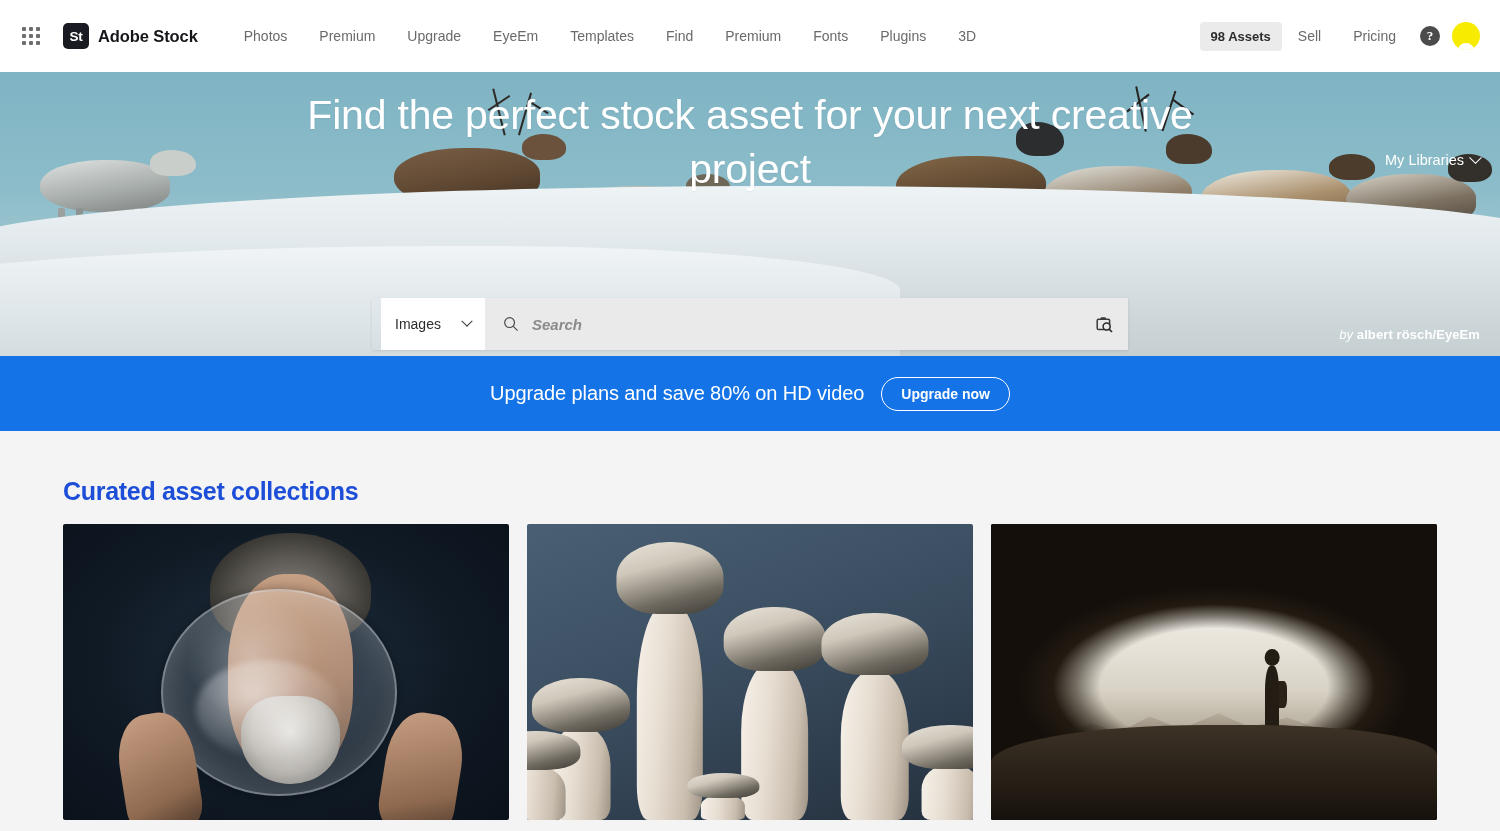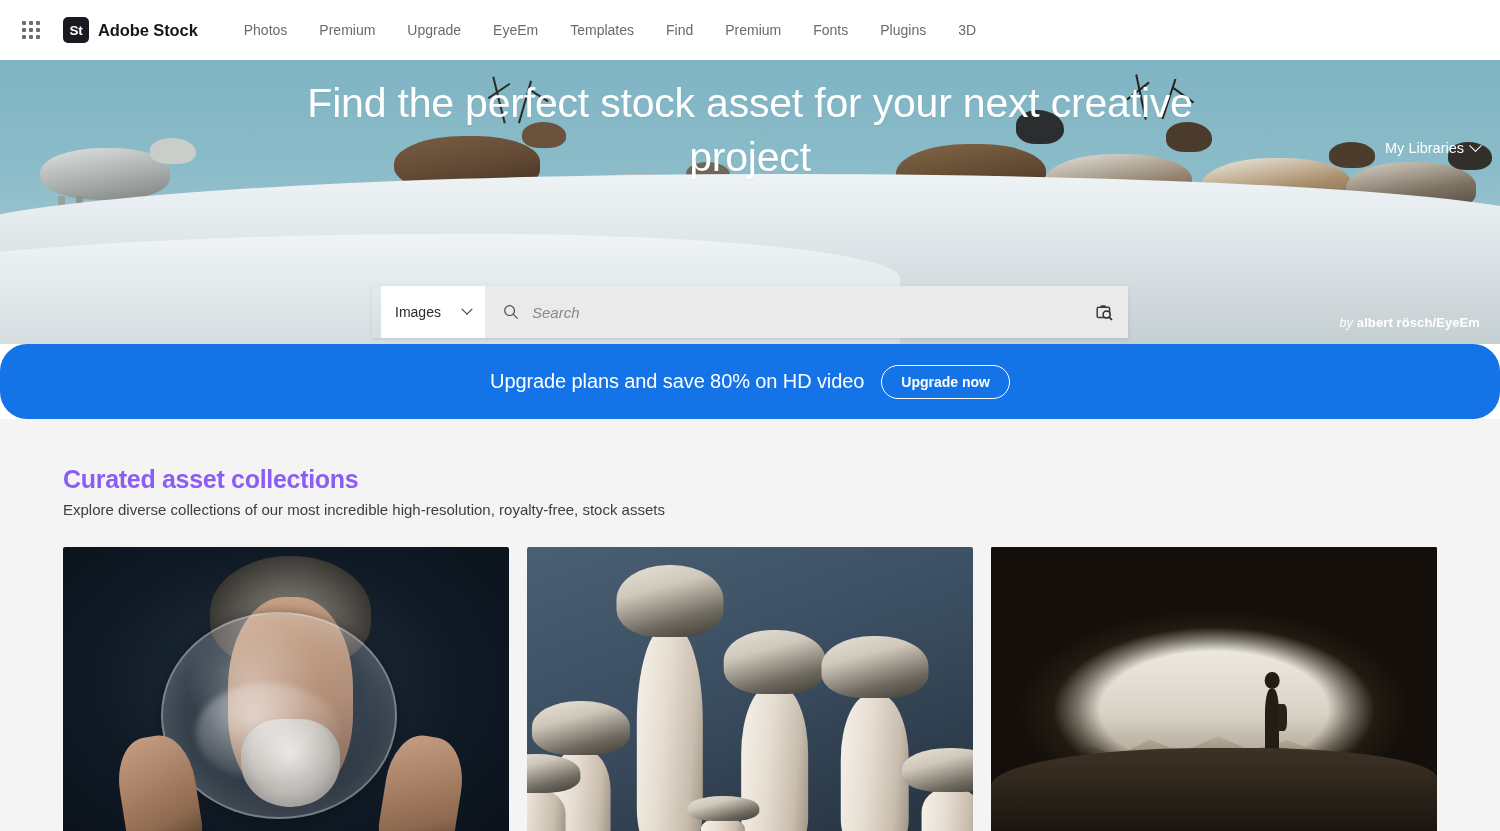--- a/index.html
+++ b/index.html
@@ -8,21 +8,21 @@
     width: 1500px;
     height: 831px;
     overflow: hidden;
     font-family: "Liberation Sans", sans-serif;
     background: #ffffff;
     -webkit-font-smoothing: antialiased;
   }
 
   
   .topnav {
-    height: 60px;
+    height: 72px;
     width: 100%;
     background: #ffffff;
     display: flex;
     align-items: center;
     padding: 0 18px 0 20px;
     position: relative;
     z-index: 20;
   }
   .app-grid {
     width: 22px; height: 22px;
@@ -231,34 +231,34 @@
   }
   .search-input {
     flex: 1;
     border: none;
     background: transparent;
     outline: none;
     font-size: 15px;
     font-family: "Liberation Sans", sans-serif;
     color: #3a3a3a;
     font-style: italic;
+    font-weight: bold;
   }
   .search-input::placeholder { color: #8a8a8a; font-style: italic; }
   .icon-sm { flex-shrink: 0; display: block; }
 
   
   .promo {
     background: #1473e6;
     height: 75px;
     display: flex;
     align-items: center;
     justify-content: center;
     gap: 17px;
     color: #ffffff;
-    border-radius: 27px;
   }
   .promo-text { font-size: 20px; font-weight: 400; letter-spacing: -0.1px; }
   .promo-btn {
     border: 1.6px solid #ffffff;
     border-radius: 18px;
     background: transparent;
     color: #ffffff;
     font-family: "Liberation Sans", sans-serif;
     font-size: 14px;
     font-weight: bold;
@@ -270,23 +270,23 @@
   
   .collections {
     background: #f4f4f4;
     height: 416px;
     padding: 46px 0 0 0;
   }
   .coll-inner { width: 1374px; margin: 0 auto; }
   .coll-title {
     font-size: 25px;
     font-weight: bold;
-    color: #8b5cf6;
+    color: #1d4ed8;
     letter-spacing: -0.3px;
-    margin-bottom: 7px;
+    margin-bottom: 18px;
   }
   .coll-sub {
     font-size: 15px;
     color: #3d3d3d;
     margin-bottom: 29px;
   }
   .coll-grid {
     display: grid;
     grid-template-columns: repeat(3, 1fr);
     gap: 18px;
@@ -446,20 +446,27 @@
     <div class="nav-link">Upgrade</div>
     <div class="nav-link">EyeEm</div>
     <div class="nav-link">Templates</div>
     <div class="nav-link">Find</div>
     <div class="nav-link">Premium</div>
     <div class="nav-link">Fonts</div>
     <div class="nav-link">Plugins</div>
     <div class="nav-link">3D</div>
   </div>
 
+  <div class="nav-right">
+    <div class="assets-badge">98 Assets</div>
+    <div class="right-link">Sell</div>
+    <div class="right-link">Pricing</div>
+    <div class="help-icon">?</div>
+    <div class="avatar"></div>
+  </div>
 </div>
 
 <div class="hero">
   <div class="hero-sky"></div>
 
   <div class="deer" style="left:30px;top:78px;width:170px;height:110px;">
     <div class="body" style="left:10px;top:10px;width:130px;height:52px;background:linear-gradient(170deg,#dfe2e0,#aab0ae 55%,#7d8280);"></div>
     <div class="head" style="left:120px;top:0px;width:46px;height:26px;background:#c9cecb;border-radius:46% 54% 40% 40%;"></div>
     <div class="leg" style="left:28px;top:58px;width:7px;height:48px;background:#9aa09e;"></div>
     <div class="leg" style="left:46px;top:58px;width:7px;height:50px;background:#8d9391;"></div>
@@ -562,21 +569,20 @@
 </div>
 
 <div class="promo">
   <span class="promo-text">Upgrade plans and save 80% on HD video</span>
   <button class="promo-btn">Upgrade now</button>
 </div>
 
 <div class="collections">
   <div class="coll-inner">
     <div class="coll-title">Curated asset collections</div>
-    <div class="coll-sub">Explore diverse collections of our most incredible high-resolution, royalty-free, stock assets</div>
 
     <div class="coll-grid">
 
       <div class="card c1">
         <div class="hair"></div>
         <div class="face"></div>
         <div class="beard"></div>
         <div class="sphere"></div>
         <div class="hand l"></div>
         <div class="hand r"></div>

